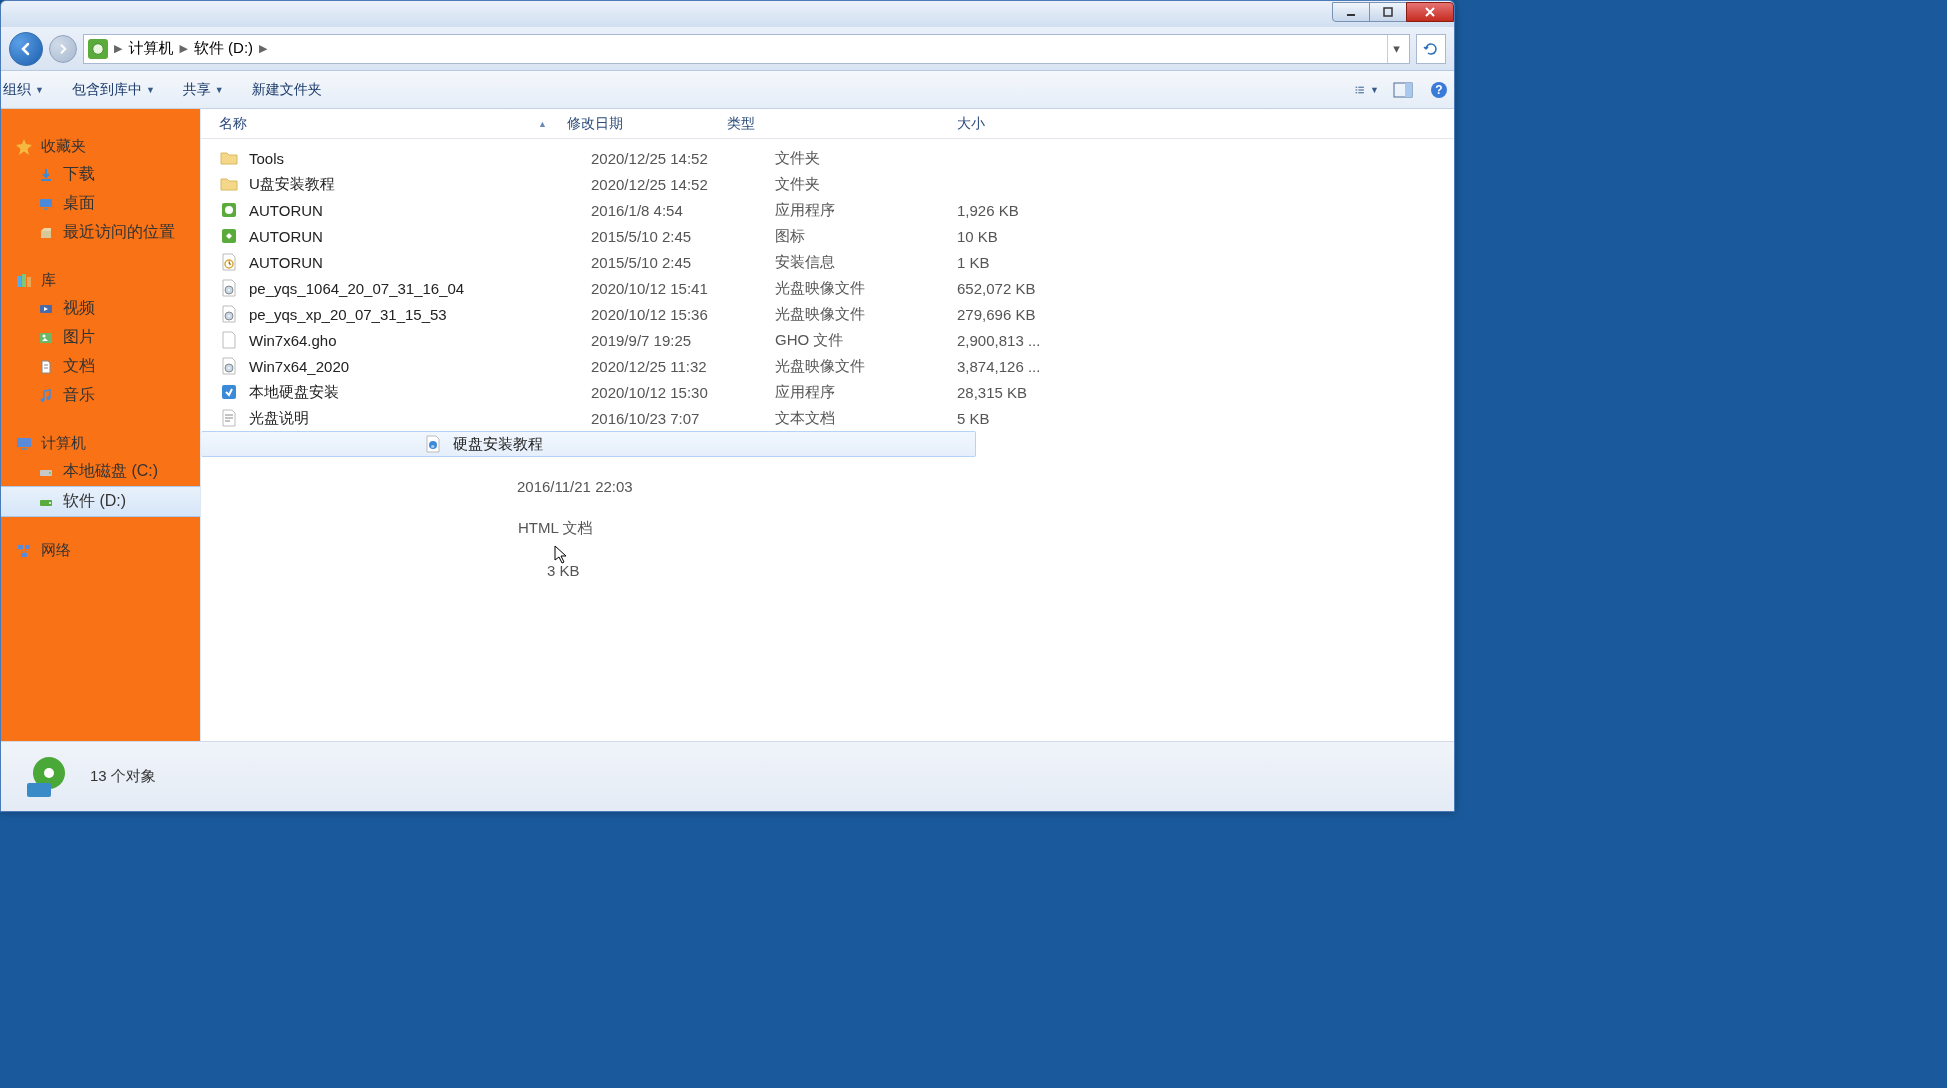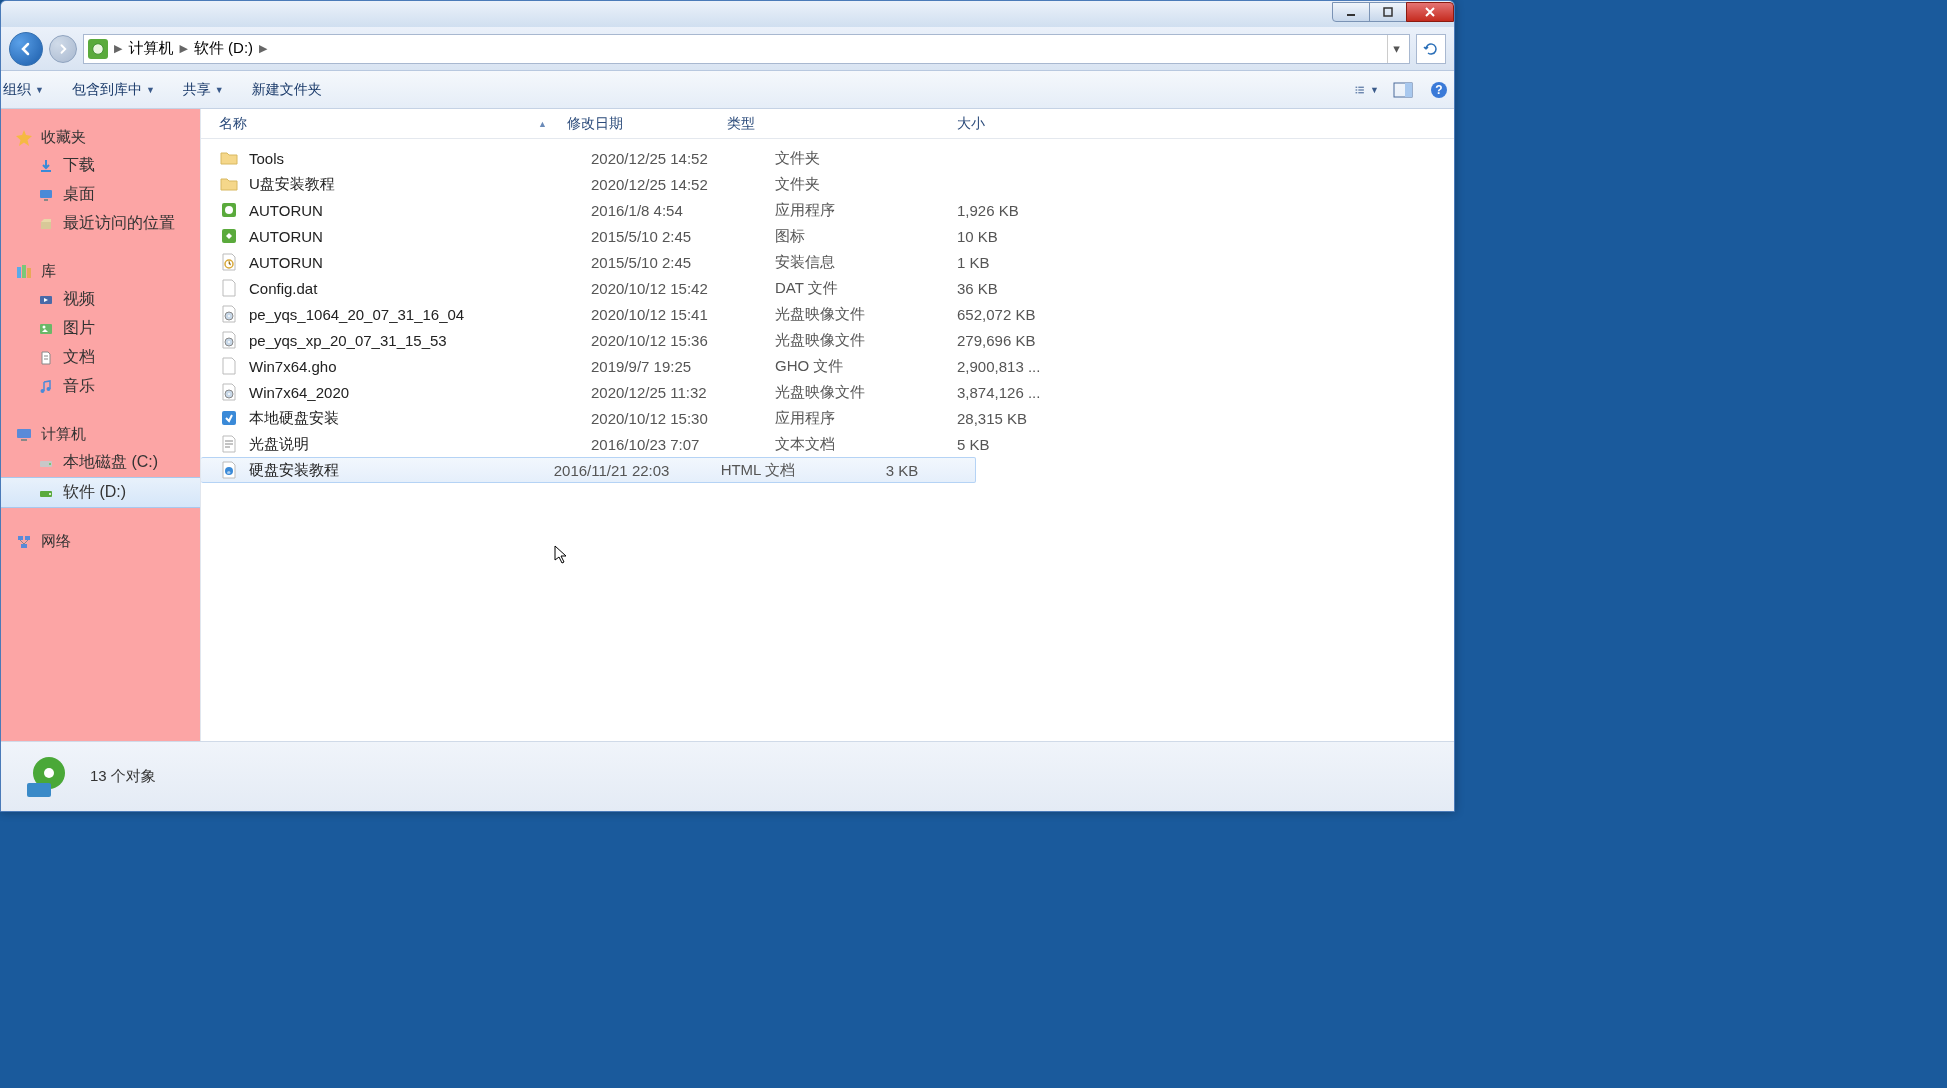--- a/index.html
+++ b/index.html
@@ -146,23 +146,23 @@
     color: #3a5a8a;
   }
   .main-area {
     flex: 1;
     display: flex;
     background: #fff;
     overflow: hidden;
   }
   .sidebar {
     width: 200px;
-    background: #fca5a5;
+    background: #f97316;
     border-right: 1px solid #e0e6ee;
-    padding: 15px 0;
+    padding: 24px 0;
     overflow-y: auto;
   }
   .nav-group { margin-bottom: 20px; }
   .nav-head {
     display: flex; align-items: center; gap: 8px;
     padding: 4px 14px;
     font-size: 15px;
     color: #333;
   }
   .nav-item {
@@ -207,20 +207,21 @@
     color: #222;
     height: 26px;
     gap: 24px;
   }
   .row.selected {
     background: linear-gradient(to bottom,#f2f7fd,#e5effb);
     border: 1px solid #b5d3f5;
     border-left: none;
     margin-right: 478px;
     border-radius: 2px;
+    flex-direction: column;
   }
   .cell-name { width: 348px; display:flex; align-items:center; gap: 10px; }
   .cell-date { width: 160px; color: #555; }
   .cell-type { width: 158px; color: #555; }
   .cell-size { width: 100px; text-align: left; color: #555; }
   .ficon { width: 20px; height: 20px; display:flex;align-items:center;justify-content:center; flex-shrink:0;}
   .statusbar {
     height: 70px;
     background: linear-gradient(to bottom,#f0f4fa,#e4ebf5);
     border-top: 1px solid #d0dae8;
@@ -558,33 +559,20 @@
             </div>
             <div class="cell-date">2015/5/10 2:45</div>
             <div class="cell-type">安装信息</div>
             <div class="cell-size">1 KB</div>
           </div>
           <div class="row">
             <div class="cell-name">
               <span class="ficon">
                 <svg width="20" height="20" viewBox="0 0 20 20">
                   <path d="M4 2 L13 2 L16 5 L16 18 L4 18 Z" fill="#fff" stroke="#bbb"></path>
-                </svg>
-              </span>
-              <span>Config.dat</span>
-            </div>
-            <div class="cell-date">2020/10/12 15:42</div>
-            <div class="cell-type">DAT 文件</div>
-            <div class="cell-size">36 KB</div>
-          </div>
-          <div class="row">
-            <div class="cell-name">
-              <span class="ficon">
-                <svg width="20" height="20" viewBox="0 0 20 20">
-                  <path d="M4 2 L13 2 L16 5 L16 18 L4 18 Z" fill="#fff" stroke="#bbb"></path>
                   <circle cx="10" cy="12" r="4" fill="#c8d8e8" stroke="#888"></circle>
                   <circle cx="10" cy="12" r="1" fill="#fff"></circle>
                 </svg>
               </span>
               <span>pe_yqs_1064_20_07_31_16_04</span>
             </div>
             <div class="cell-date">2020/10/12 15:41</div>
             <div class="cell-type">光盘映像文件</div>
             <div class="cell-size">652,072 KB</div>
           </div>

